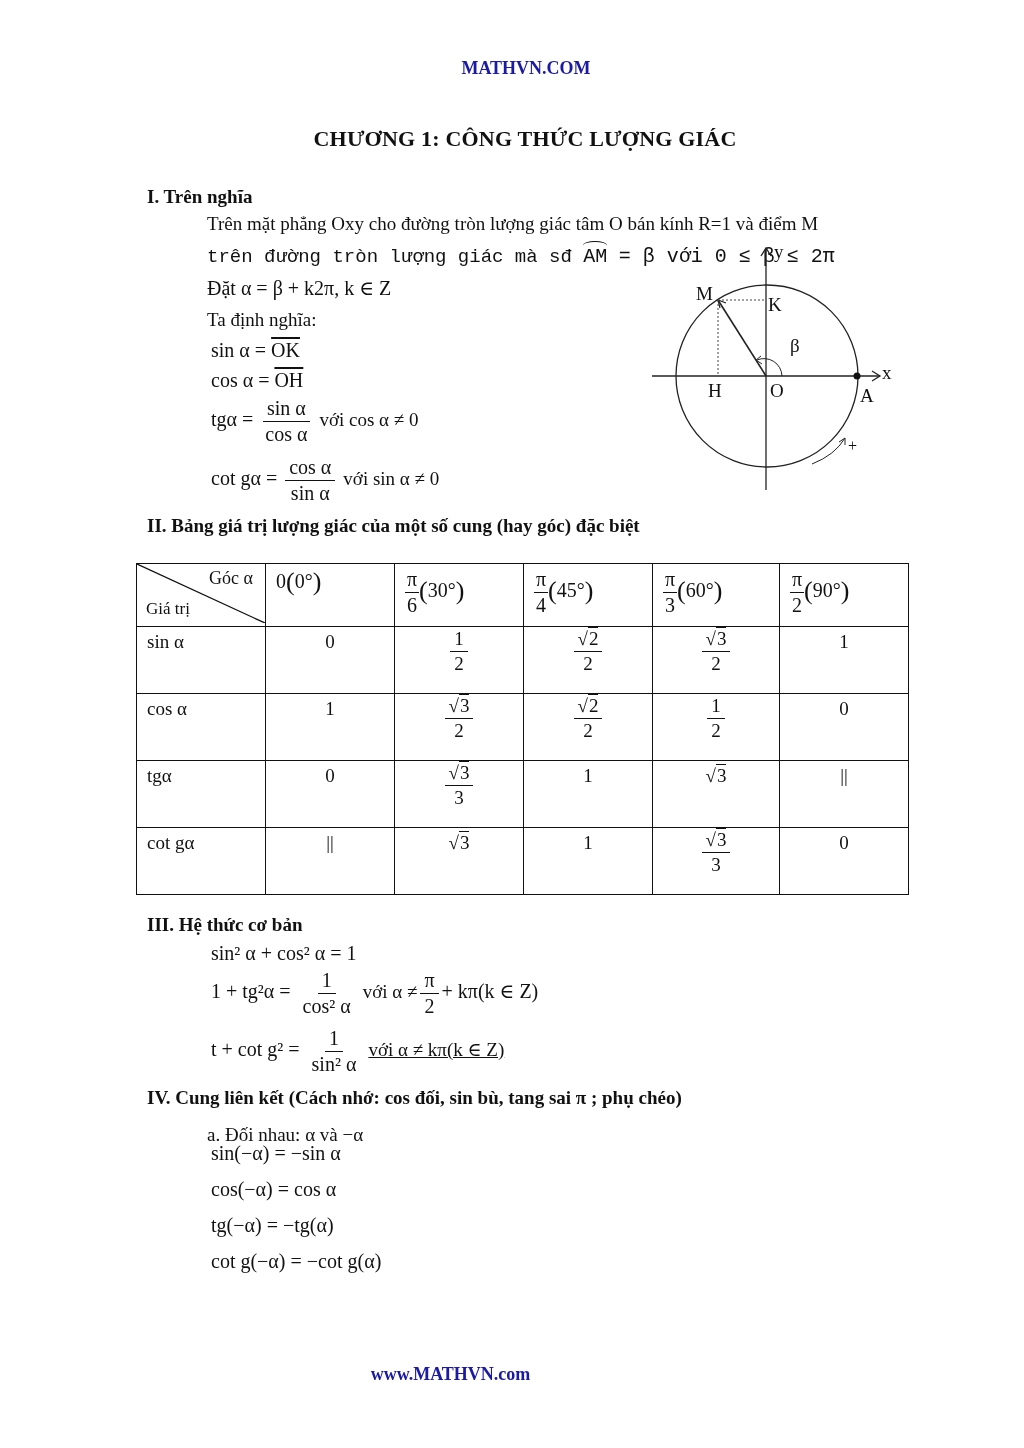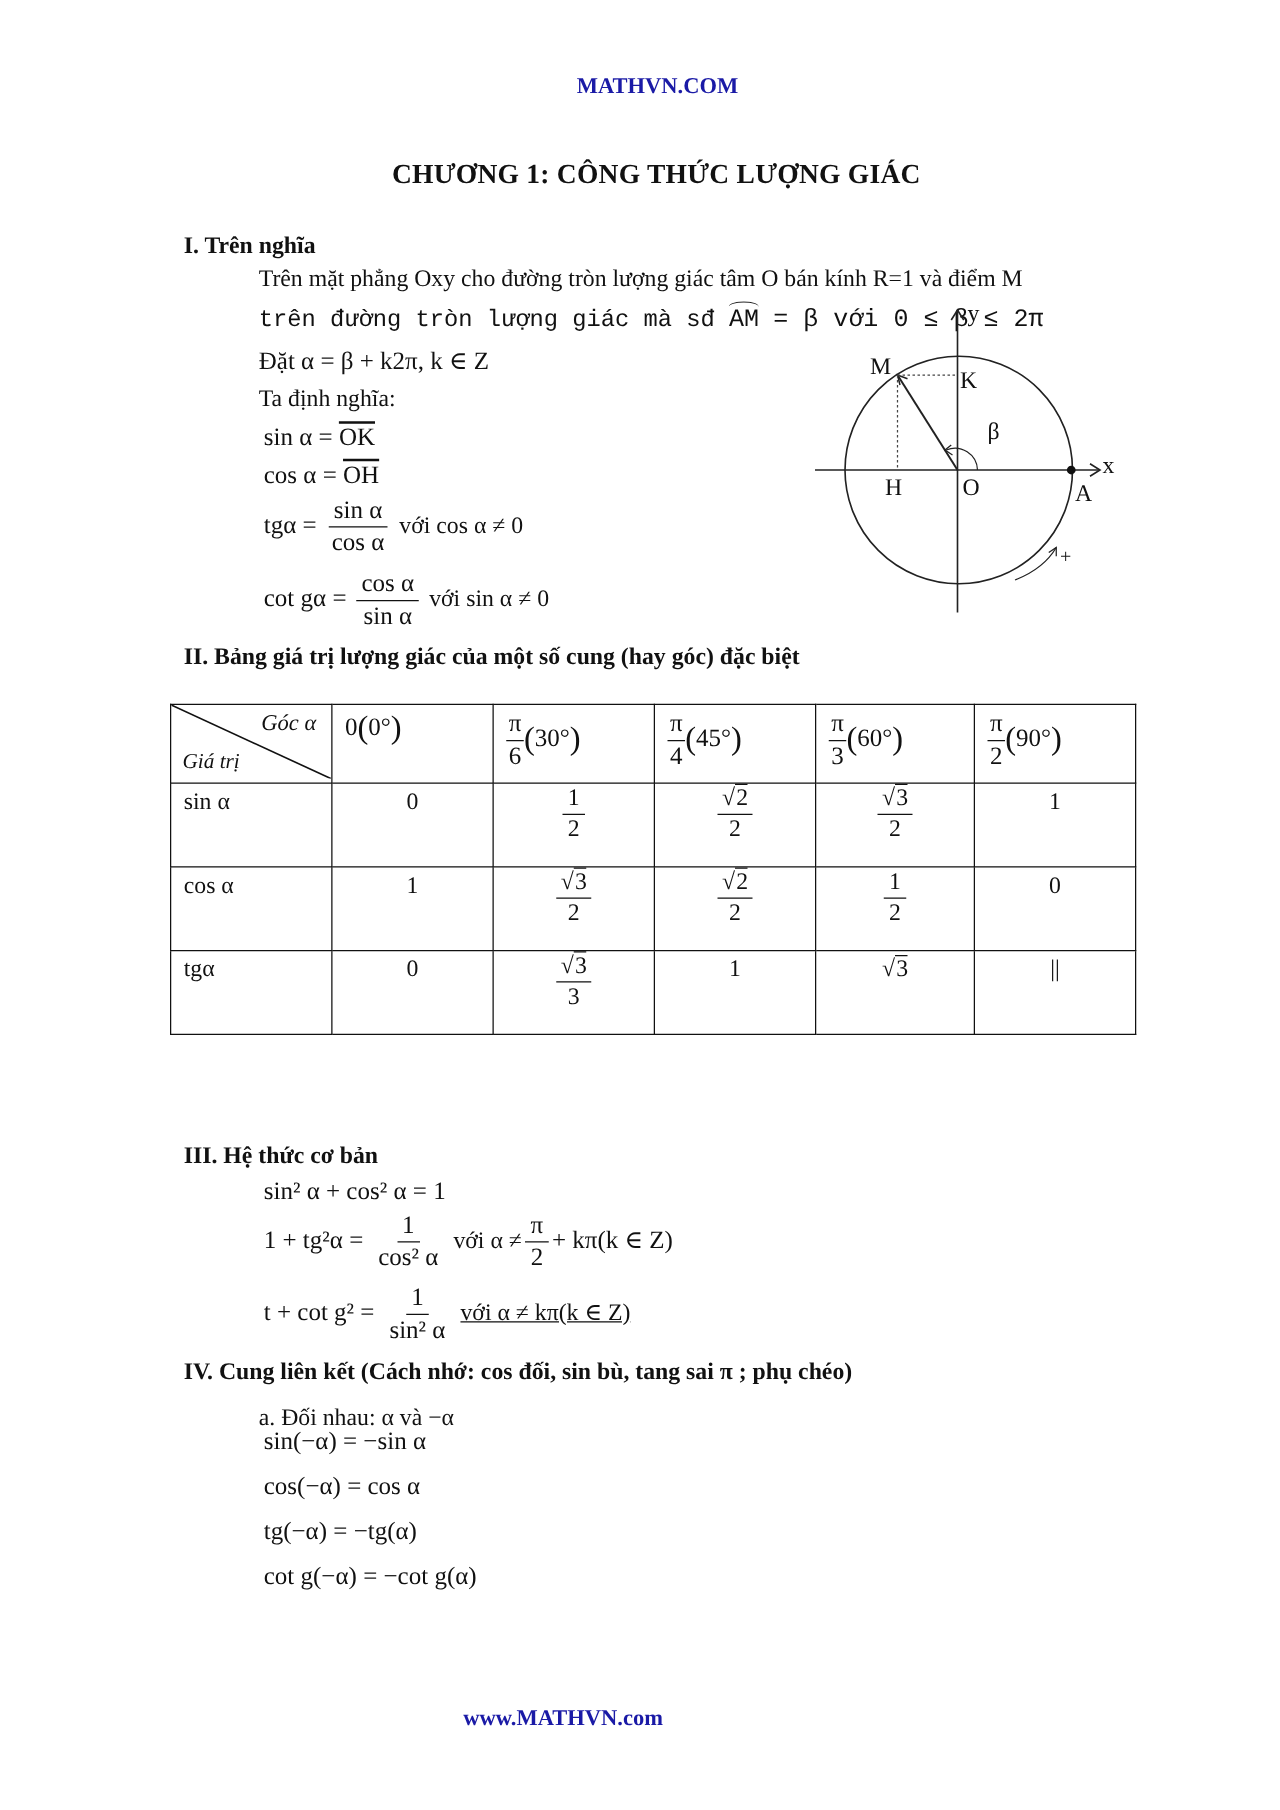--- a/index.html
+++ b/index.html
@@ -24,21 +24,21 @@
   .sqrt { display: inline-block; }
   .sqrt .rad { border-top: 1.3px solid #111; padding-left: 1px; }
   
   .tbl { position: absolute; left: 136px; top: 563px; border-collapse: collapse; }
   .tbl td { border: 1.6px solid #111; padding: 0; vertical-align: top; font-size: 19px; }
   .tbl td.c { text-align: center; }
   .tbl tr.hdr td { height: 59px; }
   .tbl tr.row td { height: 62px; }
   .rowlab { padding-left: 10px !important; padding-top: 4px !important; }
   .cellv { padding-top: 4px; }
-  .diag { position: relative; width: 128px; height: 59px; overflow: hidden; font-style: italic; }
+  .diag { position: relative; width: 128px; height: 59px; overflow: hidden; }
   .diag svg { position: absolute; left: 0; top: 0; }
   .diag .goc { position: absolute; right: 12px; top: 4px; font-size: 18px; }
   .diag .gia { position: absolute; left: 9px; bottom: 4px; font-size: 17px; }
   .hcell { padding-left: 10px !important; padding-top: 3px !important; font-size: 20px !important; }
   .site-bot { top: 1364px; left: 0; width: 901px; text-align: center; color: #1a1aa6;
               font-weight: bold; font-size: 18px; }
   .big-paren { font-size: 26px; vertical-align: -2px; }
 </style>
 </head>
 <body>
@@ -208,20 +208,39 @@
     <td class="c">
           <div class="cellv">1</div>
         </td>
     <td class="c">
           <div class="cellv">√<span class="sqrt"><span class="rad">3</span></span></div>
         </td>
     <td class="c">
           <div class="cellv">||</div>
         </td>
   </tr>
+  <tr class="row">
+    <td class="rowlab">cot gα</td>
+    <td class="c">
+          <div class="cellv">||</div>
+        </td>
+    <td class="c">
+          <div class="cellv">√<span class="sqrt"><span class="rad">3</span></span></div>
+        </td>
+    <td class="c">
+          <div class="cellv">1</div>
+        </td>
+    <td class="c"><span class="frac">
+            <span class="num">√<span class="sqrt"><span class="rad">3</span></span></span>
+            <span class="den">3</span>
+          </span></td>
+    <td class="c">
+          <div class="cellv">0</div>
+        </td>
+  </tr>
 </tbody>
   </table>
 
 <div class="abs h" style="top:914px;">III. Hệ thức cơ bản</div>
 <div class="abs p m" style="top:942px;left:211px;">sin² α + cos² α = 1</div>
 <div class="abs p m" style="top:968px;left:211px;">
   <span>1 + tg²α = </span><span class="frac">
       <span class="num">1</span>
       <span class="den">cos² α</span>
     </span>

